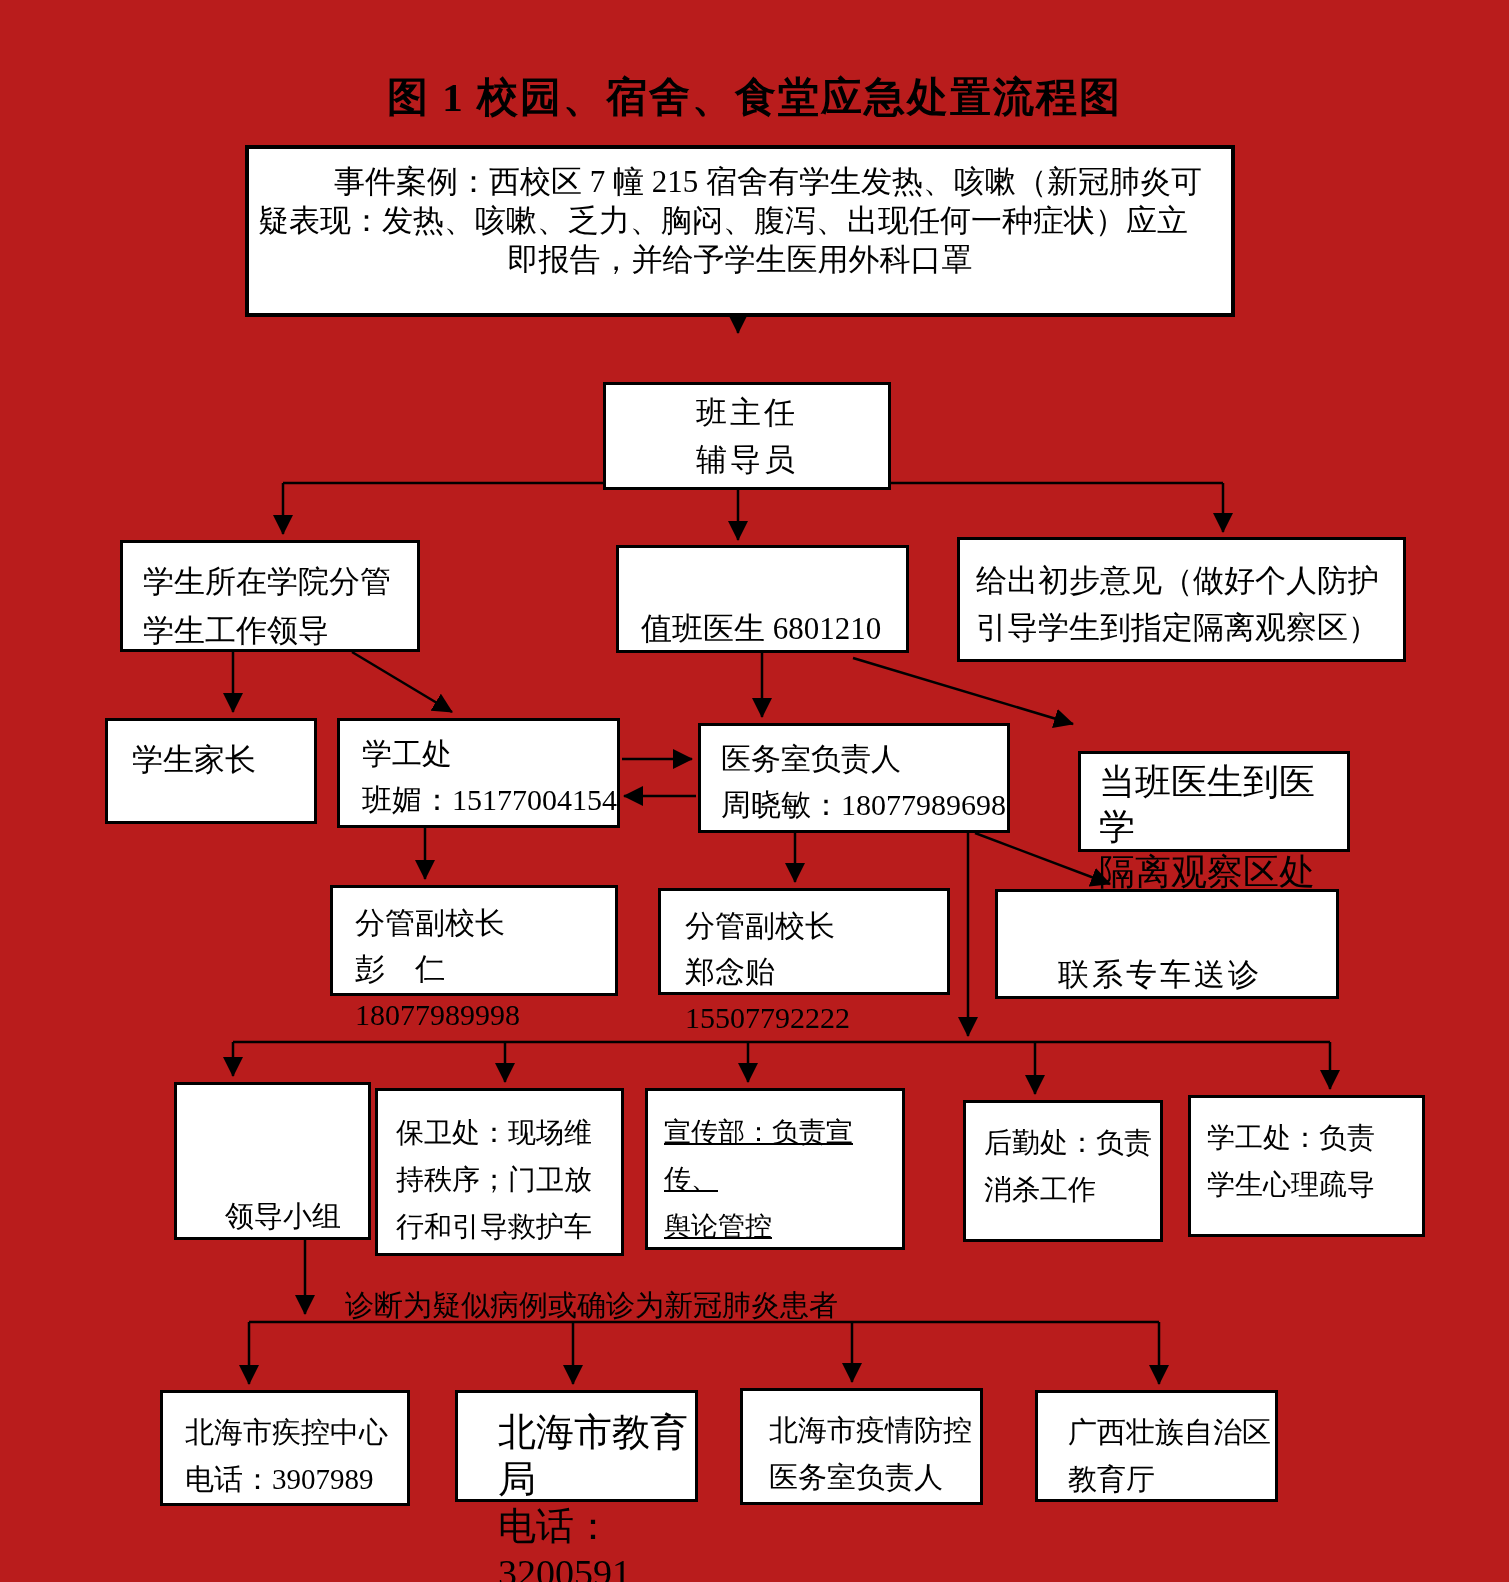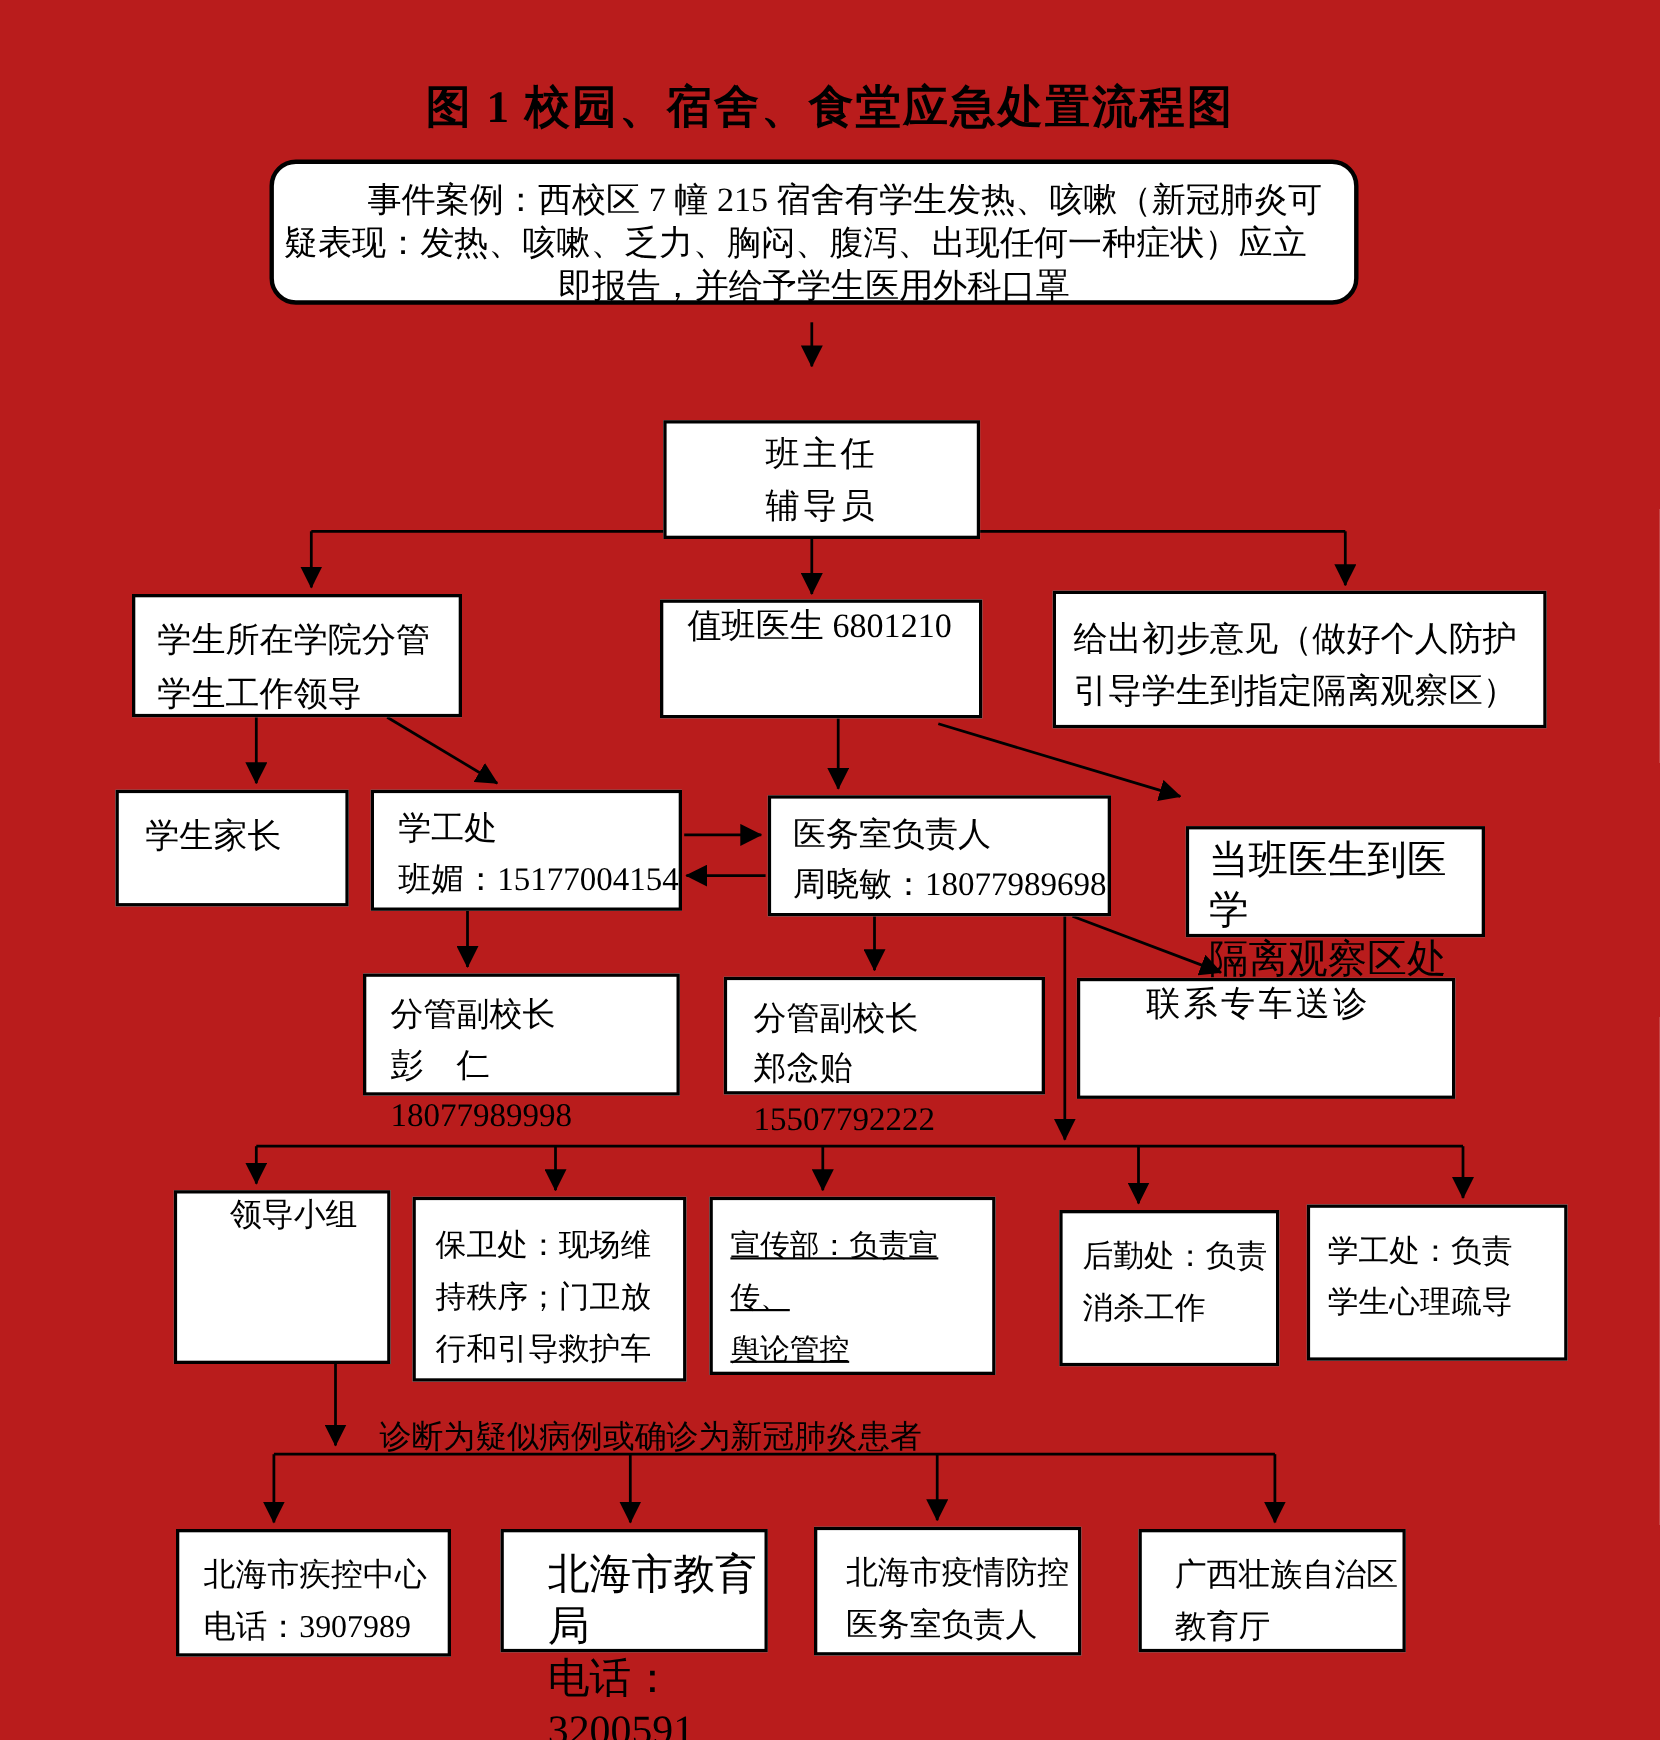--- a/index.html
+++ b/index.html
@@ -11,25 +11,25 @@
     position:absolute; top:70px; left:0; width:100%;
     text-align:center; font-size:41px; font-weight:bold; letter-spacing:2px;
   }
   .wires { position:absolute; left:0; top:0; }
   .wire { stroke:#000; stroke-width:2.5; fill:none; }
   .box {
     position:absolute; box-sizing:border-box; border:3px solid #000;
     background:#fff; font-size:30px;
   }
   .ln { display:block; }
-  .flexc { display:flex; align-items:flex-start; }
+  .flexc { display:flex; align-items:flex-end;margin-left:16px; }
   .flexcol { display:flex; flex-direction:column; justify-content:center; align-items:center;margin-top:42px; }
 
-  #b-incident { left:245px; top:145px; width:990px; height:132px; border-width:4px;
-                font-size:31px; padding-top:13px;border-radius:24px; }
+  #b-incident { left:245px; top:145px; width:990px; height:172px; border-width:4px;
+                font-size:31px; padding-top:13px; }
   #b-incident .ln { line-height:39px; }
   #b-incident .indent { padding-left:85px; }
   #b-incident .l2 { padding-left:9px; }
   #b-incident .ctr { text-align:center; }
 
   #b-teacher  { left:603px; top:340px; width:288px; height:108px; font-size:31px;
                 letter-spacing:3px; line-height:47px; }
   #b-college  { left:120px; top:540px; width:300px; height:112px; padding:14px 0 0 20px;
                 line-height:49px; font-size:31px; }
   #b-dutydoc  { left:600px; top:545px; width:293px; height:108px; padding-left:22px; font-size:31px; }

